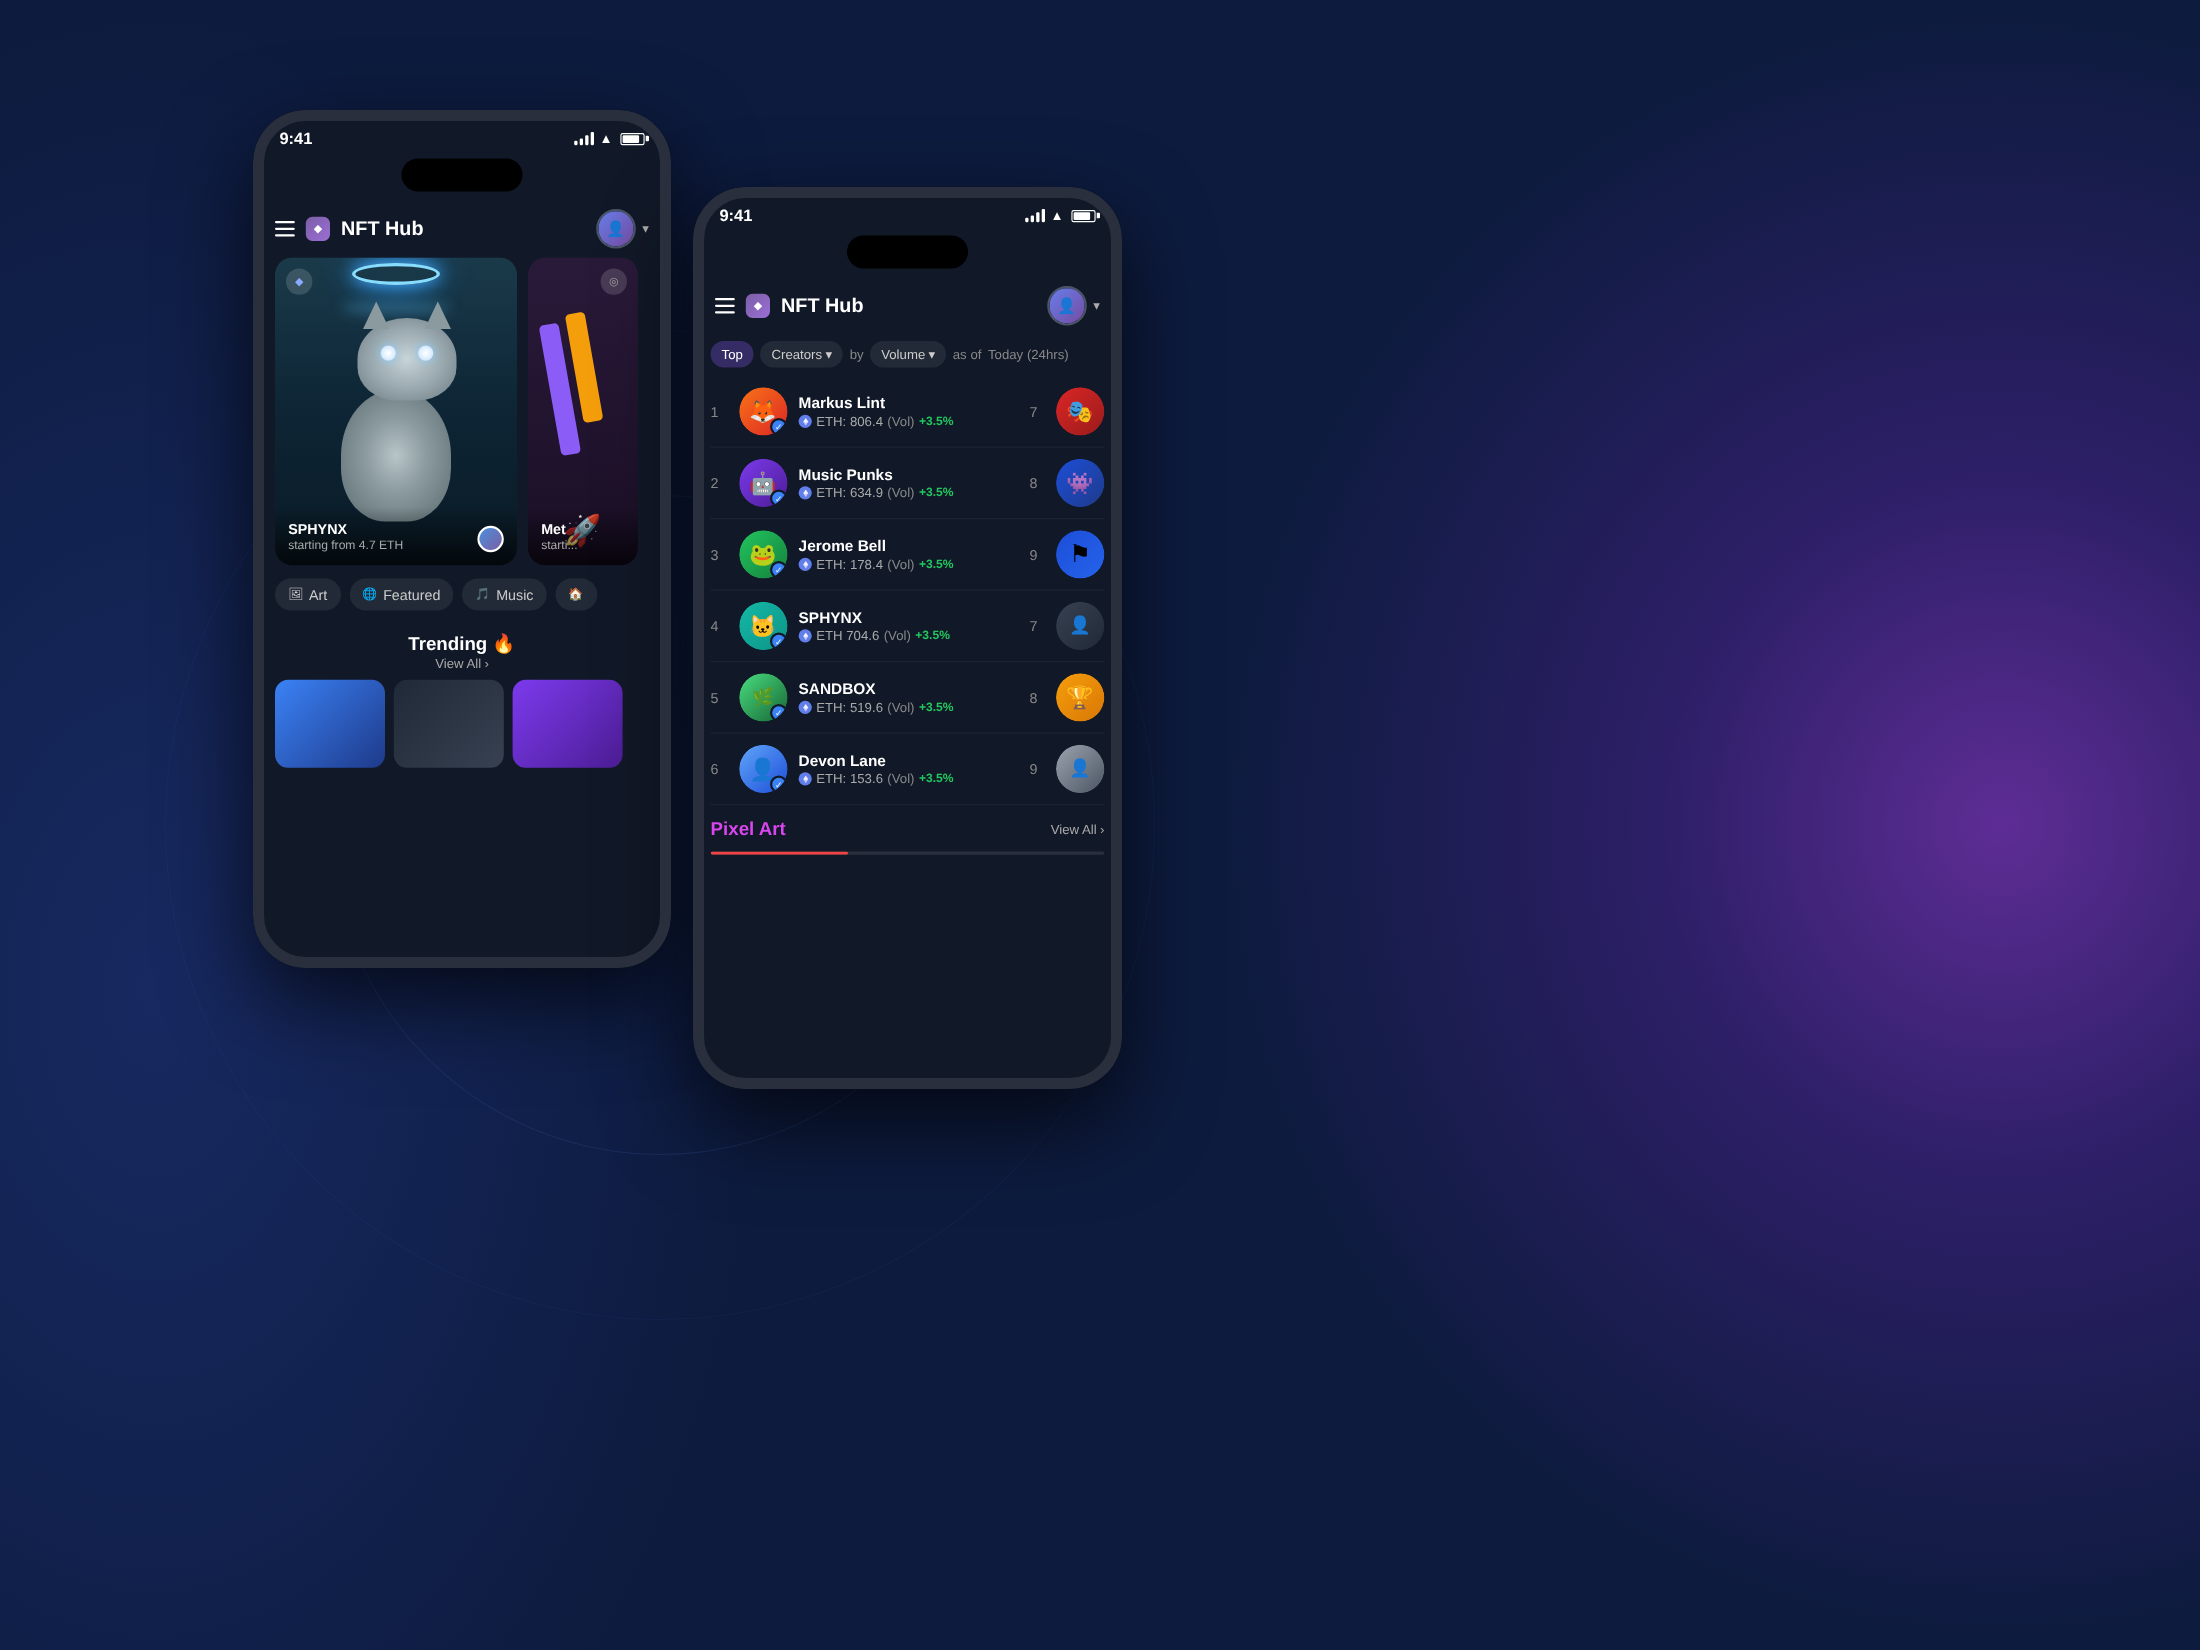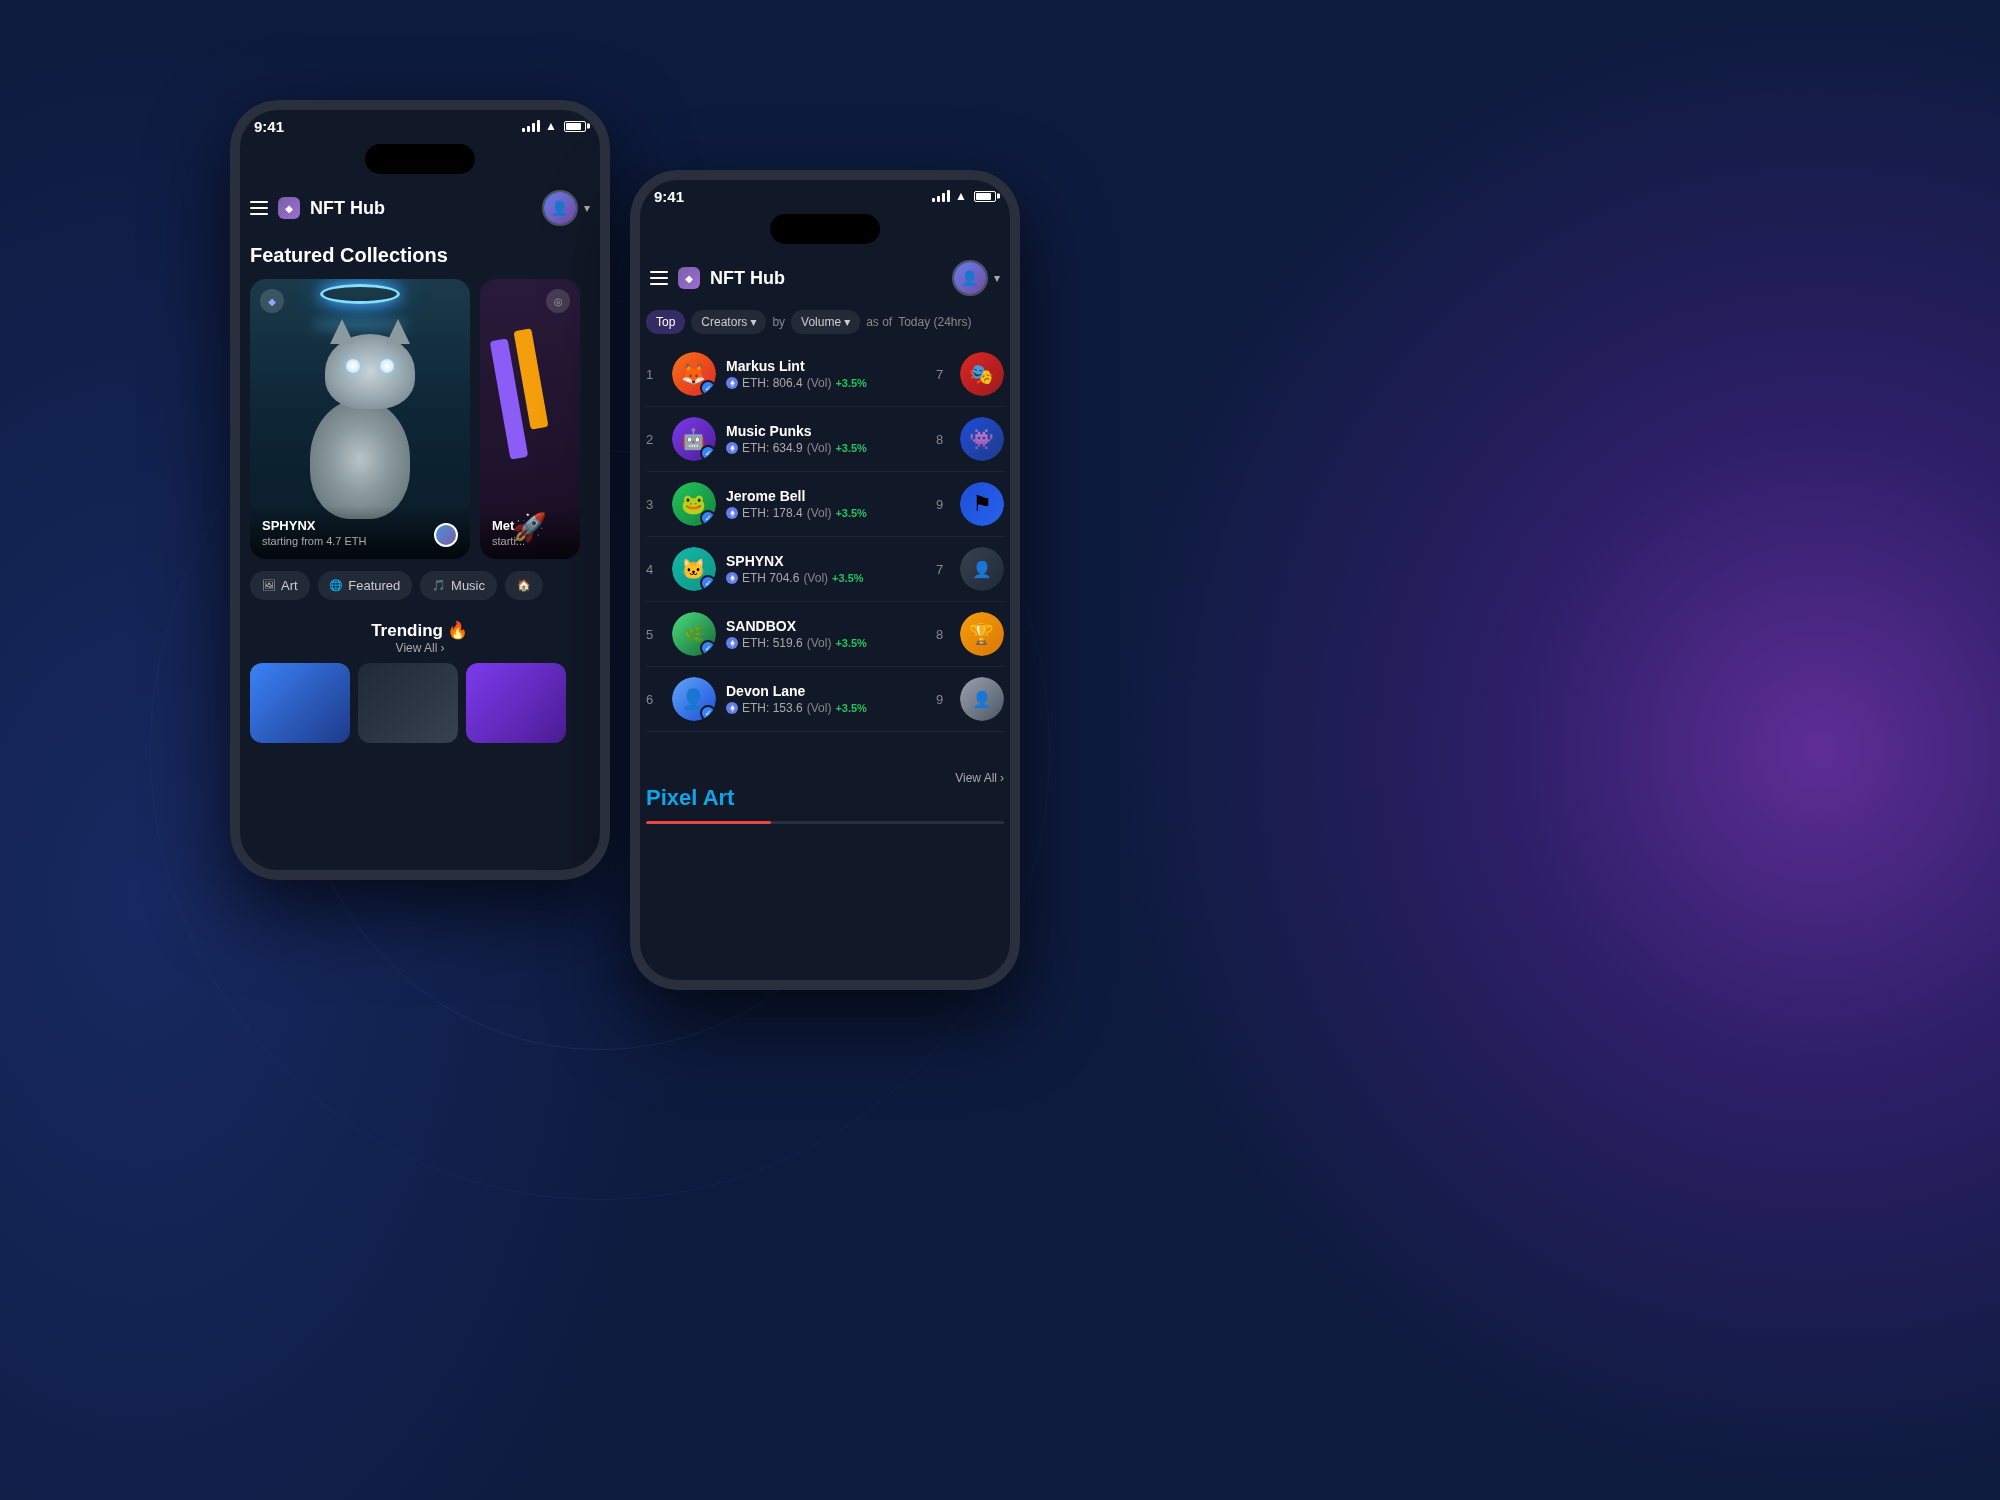--- a/index.html
+++ b/index.html
@@ -580,24 +580,23 @@
     }
 
     
     .pixel-art-section {
       padding: 12px 16px 6px;
       display: flex;
       align-items: center;
       justify-content: space-between;
     }
     .pixel-art-title {
-      font-size: 22px;
+      font-size: 17px;
       font-weight: 700;
-      color: #0ea5e9;
-      margin-top: 41px;
+      color: #d946ef;
     }
     .pixel-progress {
       height: 3px;
       background: #2a2f3e;
       margin: 4px 16px 0;
       border-radius: 2px;
       overflow: hidden;
     }
     .pixel-progress-fill {
       height: 100%;
@@ -656,21 +655,20 @@
       <span class="app-title">NFT Hub</span>
     </div>
     <div class="avatar-btn">
       <div class="avatar">
         <div class="avatar-img">👤</div>
       </div>
       <span class="chevron-down">▾</span>
     </div>
   </div>
 
-  <div class="section-title">Featured Collections</div>
 
   <div class="featured-scroll">
 
     <div class="collection-card main">
       <div class="sphynx-bg">
 
         <div style="position:absolute;top:40px;left:50%;transform:translateX(-50%);width:100px;height:12px;background:rgba(100,200,255,0.3);border-radius:50%;filter:blur(6px);"></div>
         <div class="halo"></div>
 
         <div style="position:absolute;top:55px;left:50%;transform:translateX(-50%);width:110px;height:190px;">

